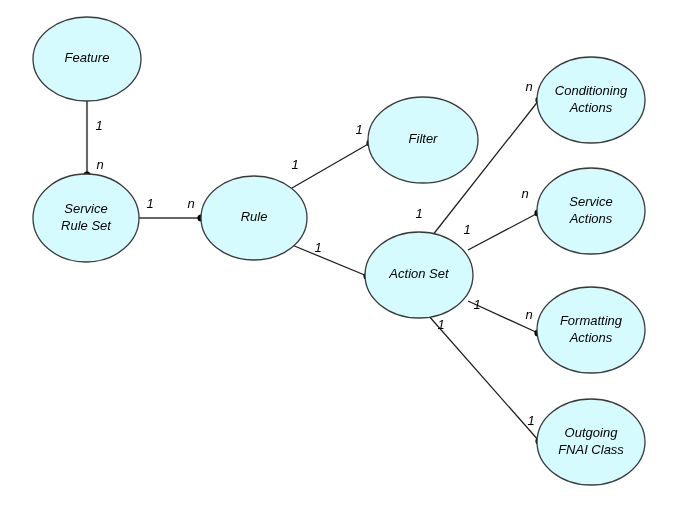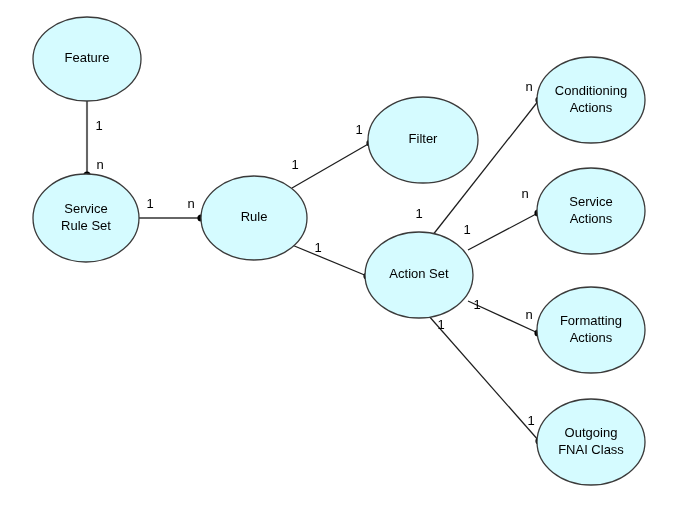--- a/index.html
+++ b/index.html
@@ -10,20 +10,21 @@
   }
   body {
     font-family: "Liberation Sans", sans-serif;
   }
   #diagram-canvas {
     position: relative;
     width: 673px;
     height: 512px;
     background: #ffffff;
     overflow: hidden;
+    font-style: italic;
   }
   #er-svg {
     position: absolute;
     top: 0;
     left: 0;
     width: 673px;
     height: 512px;
     display: block;
   }
   .er-edge-line {

